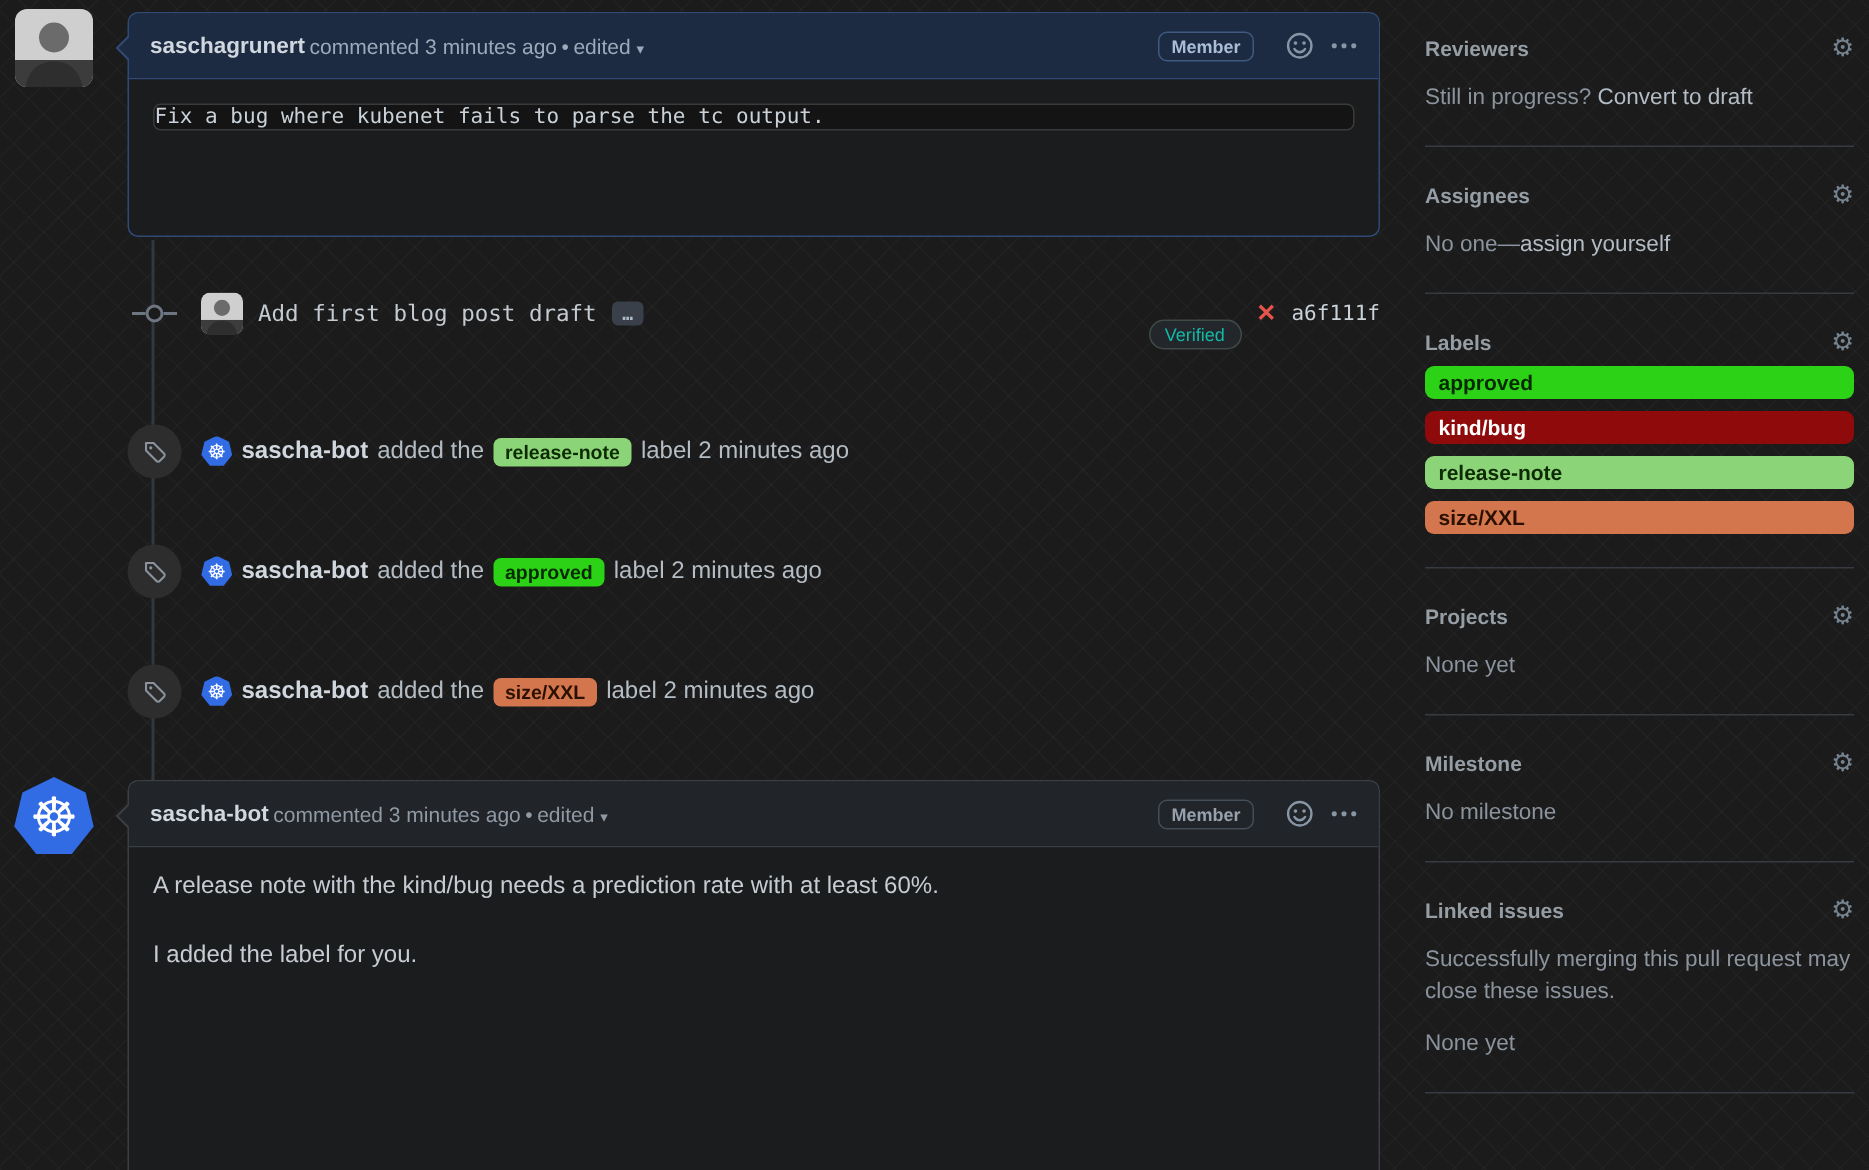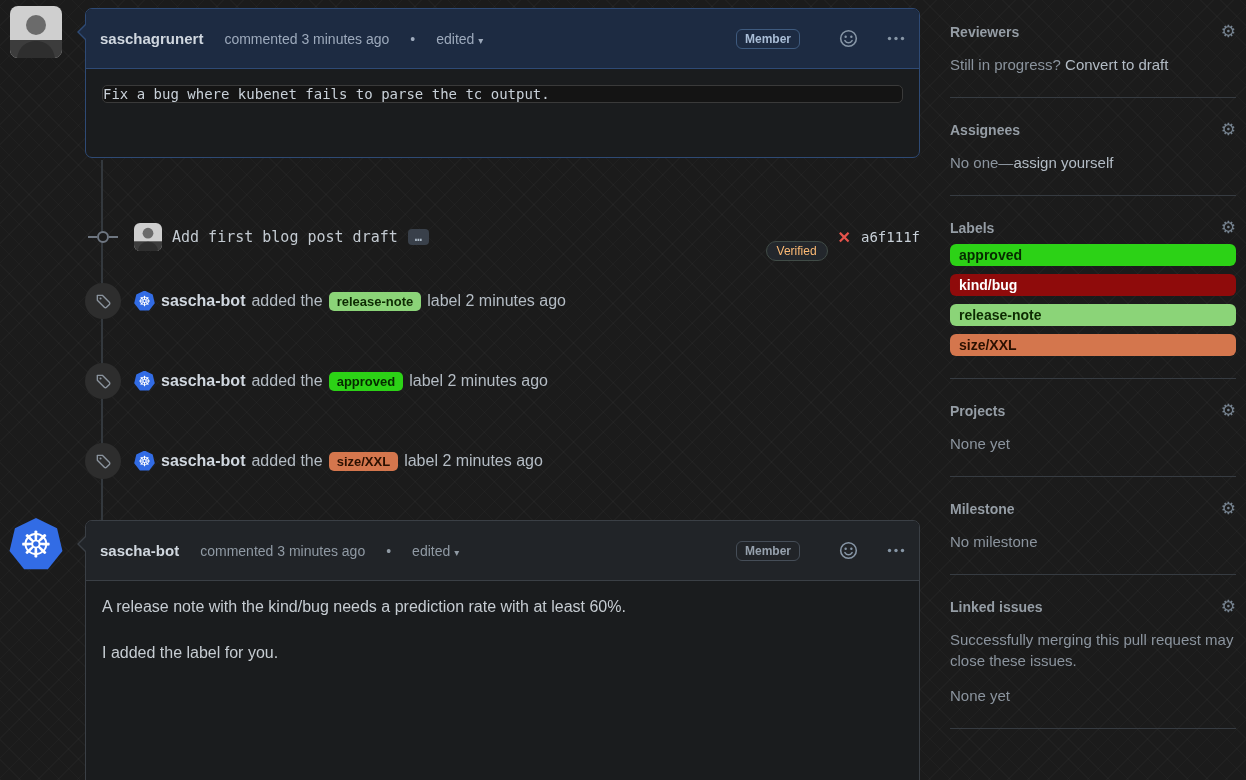--- a/index.html
+++ b/index.html
@@ -20,21 +20,21 @@
   .avatar svg { display:block; width:100%; height:100%; }
   .k8s { background:#326ce5; color:#fff; display:flex; align-items:center; justify-content:center;
          clip-path:polygon(50% 0%, 89% 19%, 99% 61%, 72% 95%, 28% 95%, 1% 61%, 11% 19%); }
   .k8s.lg-k { position:absolute; width:54px; height:54px; font-size:36px; line-height:1; }
   .k8s.mini { width:21px; height:21px; font-size:14px; flex:none; }
   .avatar.sm { position:static; width:28px; height:28px; border-radius:6px; flex:none; }
 
   
   .comment { position:absolute; width:835px; border-radius:7px; border:1px solid #3a3f45; background:#1a1c1e; }
   .comment.blue { border-color:#2e4a75; }
-  .c-head { display:flex; align-items:center; gap:21px; height:60px; padding:0 14px;
+  .c-head { display:flex; align-items:center; gap:3px; height:44px; padding:0 14px;
             background:#212428; border-bottom:1px solid #3a3f45; border-radius:6px 6px 0 0; }
   .comment.blue .c-head { background:#1d2b42; border-bottom-color:#2e4a75; }
   .c-arrow { position:absolute; left:-9px; top:14px; width:0; height:0;
              border-top:9px solid transparent; border-bottom:9px solid transparent; border-right:9px solid #3a3f45; }
   .c-arrow::after { content:""; position:absolute; left:2px; top:-8px; width:0; height:0;
              border-top:8px solid transparent; border-bottom:8px solid transparent; border-right:8px solid #212428; }
   .comment.blue .c-arrow { border-right-color:#2e4a75; }
   .comment.blue .c-arrow::after { border-right-color:#1d2b42; }
   .author { font-weight:bold; font-size:15px; color:#d0d7df; cursor:pointer; }
   .meta { font-size:14px; color:#909aa4; }
@@ -56,21 +56,21 @@
   .t-icon { width:36px; height:36px; flex:none; margin-right:13px; display:flex; align-items:center; justify-content:center; }
   .tag-circle { background:#2d2d2d; border-radius:50%; }
   .ev-text { font-size:16px; color:#b4bcc4; display:flex; align-items:center; gap:6px; white-space:nowrap; }
   .ev-text .author { font-size:16px; }
   .chip { font-size:13px; font-weight:bold; padding:2px 8px; border-radius:5px; cursor:pointer; }
 
   .commit-msg { font-family:"DejaVu Sans Mono", monospace; font-size:15px; color:#c3cad1; margin:0 10px; cursor:pointer; }
   .more-btn { font-family:"DejaVu Sans Mono", monospace; font-size:12px; font-weight:bold; color:#adbac7;
               background:#39404a; border-radius:4px; padding:0 7px; line-height:16px; cursor:pointer; }
   .commit-right { margin-left:auto; display:flex; align-items:center; gap:10px; }
-  .badge-verified { font-size:12px; color:#fdba74; background:#23272c; border:1px solid #404b46;
+  .badge-verified { font-size:12px; color:#14b8a6; background:#23272c; border:1px solid #404b46;
                     border-radius:2em; padding:2px 10px; cursor:pointer;margin-top:28px; }
   .x-mark { color:#e5534b; font-weight:bold; font-size:16px; cursor:pointer; }
   .hash { font-family:"DejaVu Sans Mono", monospace; font-size:14px; color:#c9d1d9; cursor:pointer; }
 
   
   .sidebar { position:absolute; left:950px; top:0; width:286px; }
   .sb-sec { border-bottom:1px solid #363b41; padding:23px 0 22px; }
   .sb-head { display:flex; align-items:center; justify-content:space-between; }
   .sb-title { font-size:14px; font-weight:bold; color:#959da5; }
   .gear { font-size:17px; color:#768390; cursor:pointer; line-height:1; }
@@ -117,21 +117,21 @@
             <circle cx="9" cy="2.5" r="1.7" fill="#8796a6"></circle>
             <circle cx="15.5" cy="2.5" r="1.7" fill="#8796a6"></circle>
           </svg>
       </span>
     </div>
     <div class="c-body">
       <pre class="codeblock">Fix a bug where kubenet fails to parse the tc output.</pre>
     </div>
   </div>
 
-  <div class="t-row" style="top:220px; height:34px;">
+  <div class="t-row" style="top:192px; height:34px;">
     <span class="t-icon">
       <svg width="30" height="14" viewBox="0 0 30 14">
           <line x1="0" y1="7" x2="9" y2="7" stroke="#6e7681" stroke-width="2"></line>
           <line x1="21" y1="7" x2="30" y2="7" stroke="#6e7681" stroke-width="2"></line>
           <circle cx="15" cy="7" r="5" fill="#1b1b1b" stroke="#6e7681" stroke-width="2"></circle>
         </svg>
     </span>
     <span class="avatar sm">
       <svg viewBox="0 0 52 52">
         <rect width="52" height="52" fill="#cfcfcf"></rect>

